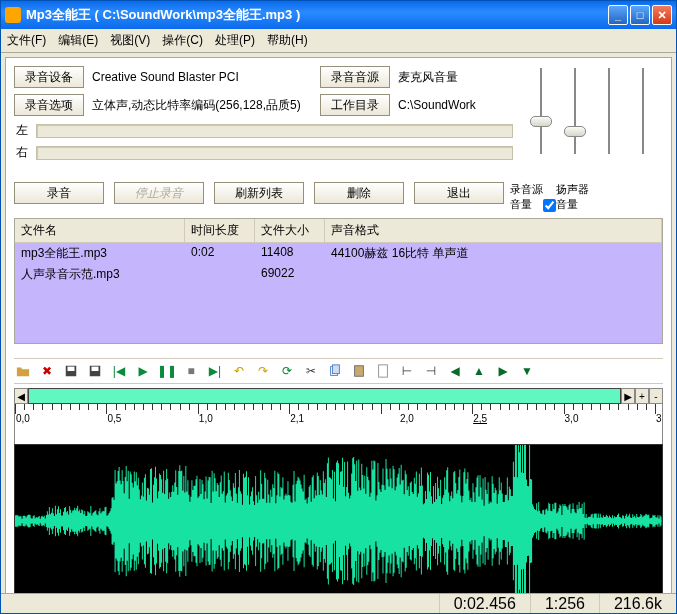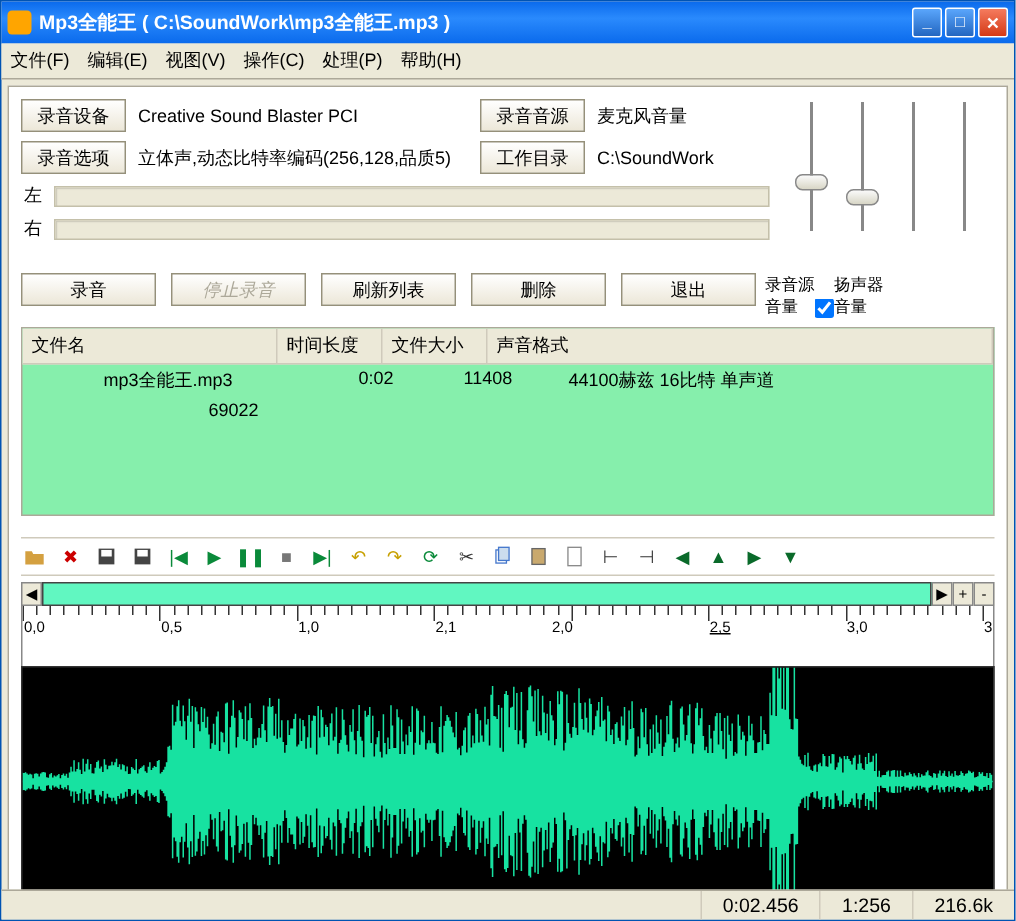--- a/index.html
+++ b/index.html
@@ -25,41 +25,41 @@
 .vu-row { display: flex; align-items: center; gap: 6px; margin: 5px 0; }
 .vu-label { width: 16px; text-align: center; }
 .vu-bar { flex: 1; height: 14px; background: #ece9d8; border: 1px solid #c4c0aa; box-shadow: inset 1px 1px 1px rgba(0,0,0,0.15); }
 .sliders { display: flex; gap: 6px; padding: 2px 6px; }
 .vslider { width: 28px; height: 86px; position: relative; display: flex; justify-content: center; }
 .vslider .track { width: 2px; height: 100%; background: #888; position: absolute; }
 .vslider .thumb { width: 22px; height: 11px; background: linear-gradient(#fafafa,#d8d6c6); border: 1px solid #888; border-radius: 5px; position: absolute; }
 .maincols { display: flex; gap: 6px; align-items: flex-start; margin-top: 16px; }
 .btnrow { display: flex; gap: 10px; }
 .volctrl { display: flex; align-items: flex-end; gap: 0; font-size: 11px; }
-.list { border: 1px solid #aca899; background: #86efac; height: 126px; margin-top: 6px; }
+.list { border: 1px solid #aca899; background: #c4b5fd; height: 126px; margin-top: 6px; }
 .list-header { display: flex; background: #ece9d8; border-bottom: 1px solid #cfcabb; }
 .list-header div { padding: 3px 6px; border-right: 1px solid #cfcabb; font-size: 12px; }
-.list-row { display: flex; margin-left: 48px; }
+.list-row { display: flex; }
 .list-row div { padding: 2px 6px; font-size: 12px; }
 .col-name { width: 170px; } .col-time { width: 70px; } .col-size { width: 70px; } .col-fmt { flex: 1; }
 .toolbar { display: flex; gap: 6px; align-items: center; margin-top: 14px; padding: 3px 0; border-top: 1px solid #cfcabb; border-bottom: 1px solid #cfcabb; }
 .tool { width: 18px; height: 18px; display: flex; align-items: center; justify-content: center; font-size: 12px; color: #333; cursor: default; }
 .tool svg { width: 14px; height: 14px; }
 .wave-area { margin-top: 4px; }
 .timeline-top { display: flex; align-items: center; }
 .timeline-top .tbtn { width: 14px; height: 16px; border: 1px solid #888; background: #ece9d8; display:flex; align-items:center; justify-content:center; font-size:10px; }
 .timeline-top .track { flex: 1; height: 16px; background: #61f7c1; border: 1px solid #444; position: relative; }
 .ruler { height: 40px; background: #fff; border-left:1px solid #888; border-right:1px solid #888; position: relative; font-size: 10px; overflow: hidden; }
 .ruler .tick { position: absolute; top: 0; border-left: 1px solid #333; height: 6px; }
 .ruler .tick.major { height: 10px; }
 .ruler .label { position: absolute; top: 9px; font-size: 10px; }
 .waveform { height: 155px; background: #000; border: 1px solid #333; position: relative; overflow:hidden; }
 .waveform svg { width: 100%; height: 100%; }
 .statusbar { position: absolute; bottom: 0; left: 0; right: 0; height: 20px; border-top: 1px solid #aca899; background: #ece9d8; display: flex; justify-content: flex-end; align-items: center; }
-.statusbar div { border-left: 1px solid #cfcabb; padding: 0 14px; height: 100%; display: flex; align-items: center; font-size: 13px; }
+.statusbar div { border-left: 1px solid #cfcabb; padding: 0 14px; height: 100%; display: flex; align-items: center; font-size: 16px; }
 input[type=checkbox]{vertical-align:middle;}
 </style>
 </head>
 <body>
 
 <div class="window">
   <div class="titlebar">
     <div class="icon"></div>
     <div class="title">Mp3全能王 ( C:\SoundWork\mp3全能王.mp3 )</div>
     <div class="winbtns">
@@ -142,20 +142,21 @@
         <div class="col-size">文件大小</div>
         <div class="col-fmt">声音格式</div>
       </div>
       <div class="list-row">
         <div class="col-name">mp3全能王.mp3</div>
         <div class="col-time">0:02</div>
         <div class="col-size">11408</div>
         <div class="col-fmt">44100赫兹 16比特 单声道</div>
       </div>
       <div class="list-row">
+        <div class="col-name">人声录音示范.mp3</div>
         <div class="col-time"></div>
         <div class="col-size">69022</div>
         <div class="col-fmt"></div>
       </div>
     </div>
 
     <div class="toolbar">
       <div class="tool">
           <svg viewBox="0 0 16 16">
             <path fill="#d4a040" d="M1 4h5l1 2h8v8H1z"></path>
@@ -284,21 +285,21 @@
           <div class="tick" style="left: 594.286px;"></div>
           <div class="tick" style="left: 603.429px;"></div>
           <div class="tick" style="left: 612.571px;"></div>
           <div class="tick" style="left: 621.714px;"></div>
           <div class="tick" style="left: 630.857px;"></div>
           <div class="tick major" style="left: 640px;"></div>
           <div class="label" style="left: 1px;">0,0</div>
           <div class="label" style="left: 92.4286px;">0,5</div>
           <div class="label" style="left: 183.857px;">1,0</div>
           <div class="label" style="left: 275.286px;">2,1</div>
-          <div class="label" style="left: 353px;">2,0</div>
+          <div class="label" style="left: 385px;">2,0</div>
           <div class="label" style="left: 458.143px; text-decoration: underline;">2,5</div>
           <div class="label" style="left: 549.571px;">3,0</div>
           <div class="label" style="left: 641px;">3,5</div>
         </div>
       <div class="waveform">
         <svg viewBox="0 0 640 155" preserveAspectRatio="none">
           <line x1="0" y1="77" x2="640" y2="77" stroke="#00b07a" stroke-width="1"></line>
           <g id="wavepath" stroke="#17e2a1" stroke-width="1" fill="none">
               <path d="M0 71.01352237654321 L0 82.98647762345679 M1 71.32067901234568 L1 82.67932098765432 M2 70.68454861111111 L2 83.31545138888889 M3 71.53568672839506 L3 82.46431327160494 M4 72.47131558641975 L4 81.52868441358025 M5 71.75532407407408 L5 82.24467592592592 M6 72.31826774691358 L6 81.68173225308642 M7 74.75736882716049 L7 79.24263117283951 M8 71.83651620370371 L8 82.16348379629629 M9 71.48626543209876 L9 82.51373456790124 M10 71.8038387345679 L10 82.1961612654321 M11 73.553125 L11 80.446875 M12 71.66467978395062 L12 82.33532021604938 M13 70.73572530864197 L13 83.26427469135803 M14 70.53015046296296 L14 83.46984953703704 M15 70.97851080246913 L15 83.02148919753087 M16 74.17802854938272 L16 79.82197145061728 M17 74.39259259259259 L17 79.60740740740741 M18 72.05275848765432 L18 81.94724151234568 M19 71.25574845679012 L19 82.74425154320988 M20 74.26545138888889 L20 79.73454861111111 M21 73.01242283950617 L21 80.98757716049383 M22 73.5938850308642 L22 80.4061149691358 M23 72.77372685185185 L23 81.22627314814815 M24 71.98250385802469 L24 82.01749614197531 M25 74.81743827160494 L25 79.18256172839506 M26 72.54241898148148 L26 81.45758101851852 M27 71.58800154320987 L27 82.41199845679013 M28 73.05140817901234 L28 80.94859182098766 M29 71.69652777777777 L29 82.30347222222223 M30 74.45391589506173 L30 79.54608410493827 M31 70.92079475308643 L31 83.07920524691357 M32 67.06652777777778 L32 86.93347222222222 M33 70.2925925925926 L33 83.7074074074074 M34 62.721435185185186 L34 91.27856481481481 M35 70.18638888888889 L35 83.81361111111111 M36 68.52078703703704 L36 85.47921296296296 M37 63.95796296296297 L37 90.04203703703703 M38 69.13125 L38 84.86875 M39 71.87398148148148 L39 82.12601851851852 M40 61.619490740740744 L40 92.38050925925926 M41 70.20111111111112 L41 83.79888888888888 M42 65.05217592592592 L42 88.94782407407408 M43 62.006018518518516 L43 91.99398148148148 M44 68.89597222222221 L44 85.10402777777779 M45 65.15537037037038 L45 88.84462962962962 M46 71.4175462962963 L46 82.5824537037037 M47 71.51583333333333 L47 82.48416666666667 M48 67.68356481481482 L48 86.31643518518518 M49 63.754074074074076 L49 90.24592592592592 M50 62.76069444444444 L50 91.23930555555556 M51 68.13675925925926 L51 85.86324074074074 M52 66.91560185185185 L52 87.08439814814815 M53 70.53055555555555 L53 83.46944444444445 M54 62.0149537037037 L54 91.9850462962963 M55 65.60212962962963 L55 88.39787037037037 M56 68.72541666666666 L56 85.27458333333334 M57 66.41814814814815 L57 87.58185185185185 M58 66.1136574074074 L58 87.8863425925926 M59 63.64527777777778 L59 90.35472222222222 M60 66.0463425925926 L60 87.9536574074074 M61 63.950185185185184 L61 90.04981481481482 M62 61.59013888888889 L62 92.40986111111111 M63 67.19953703703703 L63 86.80046296296297 M64 65.41171296296297 L64 88.58828703703703 M65 68.86 L65 85.14 M66 65.37773148148148 L66 88.62226851851852 M67 65.99824074074074 L67 88.00175925925926 M68 70.1548611111111 L68 83.8451388888889 M69 66.88092592592592 L69 87.11907407407408 M70 72.00976851851851 L70 81.99023148148149 M71 71.77472222222222 L71 82.22527777777778 M72 67.20912037037037 L72 86.79087962962963 M73 68.1462962962963 L73 85.8537037037037 M74 69.21958333333333 L74 84.78041666666667 M75 61.86231481481481 L75 92.13768518518519 M76 71.50782407407408 L76 82.49217592592592 M77 68.78944444444444 L77 85.21055555555556 M78 67.94050925925926 L78 86.05949074074074 M79 66.79435185185184 L79 87.20564814814816 M80 65.98430555555555 L80 88.01569444444445 M81 70.14370370370371 L81 83.85629629629629 M82 71.10587962962963 L82 82.89412037037037 M83 67.10416666666666 L83 86.89583333333334 M84 63.97189814814815 L84 90.02810185185186 M85 69.1424074074074 L85 84.8575925925926 M86 67.64902777777777 L86 86.35097222222223 M87 66.52509259259259 L87 87.47490740740741 M88 67.20393518518519 L88 86.79606481481481 M89 63.11888888888889 L89 90.88111111111111 M90 62.50328703703704 L90 91.49671296296296 M91 71.59046296296296 L91 82.40953703703704 M92 70.61375 L92 83.38625 M93 69.00648148148149 L93 84.99351851851851 M94 67.00199074074074 L94 86.99800925925926 M95 64.03361111111111 L95 89.96638888888889 M96 53.50503472222222 L96 100.49496527777778 M97 52.769444444444446 L97 101.23055555555555 M98 55.54427083333333 L98 98.45572916666667 M99 25.204513888888883 L99 128.79548611111113 M100 39.12517361111111 L100 114.87482638888889 M101 36.68125 L101 117.31875 M102 26.247743055555553 L102 127.75225694444444 M103 22.19965277777777 L103 131.80034722222223 M104 35.91197916666667 L104 118.08802083333333 M105 39.759722222222216 L105 114.24027777777778 M106 25.61788194444445 L106 128.38211805555557 M107 36.36145833333333 L107 117.63854166666667 M108 48.865451388888886 L108 105.13454861111111 M109 32.50486111111111 L109 121.49513888888889 M110 21.1546875 L110 132.8453125 M111 36.689930555555556 L111 117.31006944444445 M112 25.98559027777778 L112 128.0144097222222 M113 54.416666666666664 L113 99.58333333333334 M114 26.85815972222221 L114 127.14184027777779 M115 29.685069444444437 L115 124.31493055555556 M116 38.272395833333334 L116 115.72760416666667 M117 42.99513888888889 L117 111.00486111111111 M118 26.728298611111114 L118 127.27170138888889 M119 36.846875 L119 117.153125 M120 27.725868055555544 L120 126.27413194444446 M121 40.74027777777778 L121 113.25972222222222 M122 33.26510416666666 L122 120.73489583333334 M123 45.17534722222222 L123 108.82465277777777 M124 54.84600694444444 L124 99.15399305555556 M125 51.15208333333334 L125 102.84791666666666 M126 37.968576388888884 L126 116.03142361111111 M127 52.1704861111111 L127 101.8295138888889 M128 33.1328125 L128 120.8671875 M129 29.730555555555554 L129 124.26944444444445 M130 56.33871527777778 L130 97.66128472222222 M131 43.33229166666666 L131 110.66770833333334 M132 44.08628472222222 L132 109.91371527777778 M133 50.47569444444444 L133 103.52430555555556 M134 24.375520833333326 L134 129.62447916666667 M135 23.66076388888888 L135 130.33923611111112 M136 58.206423611111106 L136 95.7935763888889 M137 40.387499999999996 L137 113.61250000000001 M138 32.57899305555555 L138 121.42100694444446 M139 22.155902777777776 L139 131.84409722222222 M140 33.993229166666666 L140 120.00677083333333 M141 53.96597222222222 L141 100.03402777777778 M142 46.949131944444446 L142 107.05086805555555 M143 28.81770833333333 L143 125.18229166666667 M144 30.446701388888883 L144 123.55329861111112 M145 34.71111111111111 L145 119.28888888888889 M146 48.4859375 L146 105.5140625 M147 26.146180555555553 L147 127.85381944444444 M148 49.56684027777778 L148 104.43315972222223 M149 35.62291666666667 L149 118.37708333333333 M150 24.189409722222216 L150 129.81059027777778 M151 34.14131944444444 L151 119.85868055555557 M152 54.35364583333333 L152 99.64635416666667 M153 48.201388888888886 L153 105.79861111111111 M154 52.55954861111111 L154 101.44045138888889 M155 47.303124999999994 L155 106.696875 M156 40.807118055555556 L156 113.19288194444445 M157 47.446527777777774 L157 106.55347222222223 M158 38.096354166666664 L158 115.90364583333334 M159 25.63159722222222 L159 128.3684027777778 M160 42.427256944444444 L160 111.57274305555555 M161 50.358333333333334 L161 103.64166666666667 M162 26.29982638888888 L162 127.70017361111113 M163 20.626736111111114 L163 133.37326388888889 M164 26.714062499999997 L164 127.2859375 M165 25.93680555555555 L165 128.06319444444443 M166 46.16996527777778 L166 107.83003472222222 M167 31.28854166666666 L167 122.71145833333334 M168 48.167534722222214 L168 105.83246527777779 M169 21.18194444444444 L169 132.81805555555556 M170 47.20677083333333 L170 106.79322916666666 M171 35.61701388888889 L171 118.38298611111111 M172 50.28767361111111 L172 103.7123263888889 M173 57.59375 L173 96.40625 M174 52.410243055555554 L174 101.58975694444445 M175 35.61215277777777 L175 118.38784722222223 M176 45.57447916666666 L176 108.42552083333334 M177 41.17222222222222 L177 112.82777777777778 M178 41.28038194444444 L178 112.71961805555556 M179 34.77395833333333 L179 119.22604166666667 M180 31.247067901234573 L180 122.75293209876543 M181 53.370987654320984 L181 100.62901234567902 M182 51.948611111111106 L182 102.0513888888889 M183 34.42438271604938 L183 119.57561728395062 M184 49.57608024691358 L184 104.42391975308642 M185 35.51481481481482 L185 118.48518518518517 M186 39.68503086419753 L186 114.31496913580247 M187 54.864506172839505 L187 99.1354938271605 M188 47.16435185185185 L188 106.83564814814815 M189 32.02901234567901 L189 121.970987654321 M190 54.23626543209876 L190 99.76373456790124 M191 35.89722222222222 L191 118.10277777777779 M192 32.45632716049383 L192 121.54367283950617 M193 32.691358024691354 L193 121.30864197530865 M194 58.713425925925925 L194 95.28657407407408 M195 25.966975308641963 L195 128.03302469135804 M196 47.22978395061728 L196 106.77021604938273 M197 28.61296296296296 L197 125.38703703703703 M198 33.560956790123456 L198 120.43904320987654 M199 46.85154320987654 L199 107.14845679012346 M200 38.59583333333333 L200 115.40416666666667 M201 40.23827160493827 L201 113.76172839506174 M202 52.55663580246914 L202 101.44336419753085 M203 37.66203703703704 L203 116.33796296296296 M204 30.998919753086412 L204 123.00108024691359 M205 49.34506172839506 L205 104.65493827160495 M206 46.81157407407407 L206 107.18842592592593 M207 26.842901234567904 L207 127.1570987654321 M208 58.21682098765432 L208 95.78317901234567 M209 51.044444444444444 L209 102.95555555555555 M210 48.77021604938272 L210 105.22978395061727 M211 28.17191358024691 L211 125.82808641975309 M212 35.36064814814815 L212 118.63935185185184 M213 45.78086419753086 L213 108.21913580246914 M214 52.210339506172836 L214 101.78966049382717 M215 56.760185185185186 L215 97.23981481481482 M216 38.874845679012346 L216 115.12515432098766 M217 43.3320987654321 L217 110.66790123456789 M218 28.24305555555555 L218 125.75694444444446 M219 49.05216049382716 L219 104.94783950617284 M220 58.537191358024685 L220 95.46280864197531 M221 42.80925925925926 L221 111.19074074074075 M222 25.31280864197531 L222 128.68719135802468 M223 46.82561728395062 L223 107.17438271604938 M224 49.4587962962963 L224 104.5412037037037 M225 60.65679012345679 L225 93.34320987654321 M226 29.19737654320987 L226 124.80262345679013 M227 33.19166666666666 L227 120.80833333333334 M228 32.0841049382716 L228 121.9158950617284 M229 26.652469135802463 L229 127.34753086419754 M230 51.00787037037037 L230 102.99212962962963 M231 32.59475308641975 L231 121.40524691358024 M232 60.1908950617284 L232 93.8091049382716 M233 51.907407407407405 L233 102.0925925925926 M234 47.188734567901236 L234 106.81126543209876 M235 42.812654320987654 L235 111.18734567901234 M236 56.89027777777778 L236 97.10972222222222 M237 60.86604938271605 L237 93.13395061728394 M238 31.517746913580247 L238 122.48225308641975 M239 50.956481481481475 L239 103.04351851851852 M240 58.62669753086419 L240 95.37330246913581 M241 47.306172839506175 L241 106.69382716049383 M242 55.10601851851852 L242 98.89398148148149 M243 25.470679012345677 L243 128.52932098765433 M244 39.177932098765424 L244 114.82206790123458 M245 54.33888888888889 L245 99.66111111111111 M246 54.39799382716049 L246 99.60200617283951 M247 28.133024691358024 L247 125.86697530864197 M248 33.655092592592595 L248 120.3449074074074 M249 58.40864197530864 L249 95.59135802469136 M250 35.17145061728395 L250 118.82854938271605 M251 50.05462962962963 L251 103.94537037037037 M252 58.50262345679012 L252 95.49737654320988 M253 45.29320987654321 L253 108.70679012345678 M254 52.5375 L254 101.4625 M255 39.67993827160494 L255 114.32006172839506 M256 43.4983024691358 L256 110.50169753086419 M257 26.1037037037037 L257 127.8962962962963 M258 58.94058641975309 L258 95.05941358024691 M259 50.78672839506173 L259 103.21327160493827 M260 27.753240740740736 L260 126.24675925925926 M261 29.28456790123456 L261 124.71543209876543 M262 52.158487654320986 L262 101.841512345679 M263 42.48611111111111 L263 111.51388888888889 M264 43.71188271604939 L264 110.28811728395061 M265 32.61358024691358 L265 121.38641975308641 M266 55.302314814814814 L266 98.69768518518518 M267 51.22253086419752 L267 102.77746913580248 M268 49.152006172839506 L268 104.8479938271605 M269 51.201851851851856 L269 102.79814814814814 M270 36.816512345679016 L270 117.18348765432098 M271 50.77376543209876 L271 103.22623456790123 M272 51.18472222222222 L272 102.81527777777778 M273 57.49382716049382 L273 96.50617283950618 M274 58.478858024691355 L274 95.52114197530864 M275 40.25092592592593 L275 113.74907407407407 M276 26.25447530864197 L276 127.74552469135803 M277 57.26728395061728 L277 96.73271604938272 M278 39.40046296296296 L278 114.59953703703704 M279 36.09845679012346 L279 117.90154320987654 M280 32.13904320987655 L280 121.86095679012345 M281 33.63333333333333 L281 120.36666666666667 M282 36.02577160493827 L282 117.97422839506173 M283 40.09413580246913 L283 113.90586419753086 M284 43.94953703703703 L284 110.05046296296297 M285 47.03641975308642 L285 106.96358024691358 M286 30.13256172839506 L286 123.86743827160494 M287 55.34907407407407 L287 98.65092592592593 M288 54.1304012345679 L288 99.8695987654321 M289 59.25432098765432 L289 94.74567901234568 M290 52.831944444444446 L290 101.16805555555555 M291 42.30771604938272 L291 111.69228395061728 M292 40.45941358024691 L292 113.54058641975308 M293 57.39814814814815 L293 96.60185185185185 M294 32.56836419753086 L294 121.43163580246915 M295 30.747839506172838 L295 123.25216049382716 M296 54.04768518518519 L296 99.95231481481481 M297 45.91234567901235 L297 108.08765432098765 M298 51.119598765432094 L298 102.8804012345679 M299 27.78055555555555 L299 126.21944444444445 M300 31.339660493827168 L300 122.66033950617283 M301 50.57469135802469 L301 103.4253086419753 M302 35.59675925925926 L302 118.40324074074074 M303 45.85030864197531 L303 108.14969135802468 M304 50.113117283950615 L304 103.88688271604939 M305 26.496296296296293 L305 127.5037037037037 M306 38.44429012345679 L306 115.5557098765432 M307 34.73487654320988 L307 119.26512345679012 M308 52.59895833333333 L308 101.40104166666667 M309 18.4020061728395 L309 135.5979938271605 M310 12.549961419753089 L310 141.4500385802469 M311 32.68171296296296 L311 121.31828703703704 M312 33.10281635802469 L312 120.89718364197532 M313 34.785493827160494 L313 119.2145061728395 M314 25.36863425925926 L314 128.63136574074073 M315 54.157793209876544 L315 99.84220679012346 M316 27.12519290123457 L316 126.87480709876543 M317 56.90972222222222 L317 97.09027777777777 M318 17.816936728395056 L318 136.18306327160494 M319 15.819058641975303 L319 138.1809413580247 M320 18.554976851851855 L320 135.44502314814815 M321 40.33024691358025 L321 113.66975308641975 M322 27.117091049382715 L322 126.88290895061729 M323 26.554398148148152 L323 127.44560185185185 M324 12.947723765432087 L324 141.0522762345679 M325 42.26929012345679 L325 111.73070987654322 M326 17.1579861111111 L326 136.8420138888889 M327 51.91936728395062 L327 102.08063271604938 M328 42.52565586419753 L328 111.47434413580247 M329 16.615740740740733 L329 137.38425925925927 M330 48.4951774691358 L330 105.5048225308642 M331 54.13618827160494 L331 99.86381172839506 M332 51.17766203703704 L332 102.82233796296296 M333 28.92515432098765 L333 125.07484567901236 M334 13.35088734567902 L334 140.649112654321 M335 12.093749999999986 L335 141.90625 M336 19.45929783950617 L336 134.54070216049382 M337 36.41975308641975 L337 117.58024691358025 M338 15.614004629629626 L338 138.38599537037038 M339 46.347608024691354 L339 107.65239197530865 M340 14.592785493827165 L340 139.40721450617283 M341 42.98842592592592 L341 111.01157407407408 M342 45.8400848765432 L342 108.1599151234568 M343 19.119984567901227 L343 134.8800154320988 M344 30.467013888888886 L344 123.53298611111111 M345 44.18672839506172 L345 109.81327160493828 M346 31.251350308641975 L346 122.74864969135803 M347 49.29976851851852 L347 104.70023148148148 M348 22.637538580246904 L348 131.3624614197531 M349 32.23688271604938 L349 121.76311728395062 M350 35.73668981481481 L350 118.26331018518519 M351 52.44251543209876 L351 101.55748456790124 M352 48.326581790123456 L352 105.67341820987654 M353 16.02777777777777 L353 137.97222222222223 M354 24.851658950617285 L354 129.1483410493827 M355 15.770447530864203 L355 138.2295524691358 M356 16.423032407407412 L356 137.57696759259258 M357 56.11496913580247 L357 97.88503086419753 M358 50.81847993827161 L358 103.18152006172839 M359 18.172453703703702 L359 135.8275462962963 M360 37.48244598765432 L360 116.51755401234567 M361 44.72067901234568 L361 109.27932098765433 M362 47.52604166666667 L362 106.47395833333333 M363 40.204089506172835 L363 113.79591049382717 M364 23.727044753086425 L364 130.27295524691357 M365 40.7337962962963 L365 113.2662037037037 M366 45.529899691358025 L366 108.47010030864197 M367 14.087577160493822 L367 139.91242283950618 M368 24.045717592592595 L368 129.9542824074074 M369 34.70987654320987 L369 119.29012345679013 M370 42.0522762345679 L370 111.9477237654321 M371 23.71180555555555 L371 130.28819444444446 M372 33.99402006172839 L372 120.00597993827161 M373 43.87114197530864 L373 110.12885802469137 M374 20.982060185185176 L374 133.01793981481484 M375 24.632330246913583 L375 129.36766975308643 M376 45.79417438271605 L376 108.20582561728395 M377 42.10648148148148 L377 111.89351851851852 M378 32.87480709876543 L378 121.12519290123457 M379 29.07137345679012 L379 124.92862654320987 M380 23.33506944444443 L380 130.66493055555557 M381 39.97145061728395 L381 114.02854938271605 M382 19.952739197530867 L382 134.04726080246914 M383 35.917824074074076 L383 118.08217592592592 M384 35.14469907407407 L384 118.85530092592593 M385 49.858148148148146 L385 104.14185185185185 M386 25.847986111111105 L386 128.1520138888889 M387 29.730879629629626 L387 124.26912037037037 M388 45.52349537037037 L388 108.47650462962963 M389 41.842499999999994 L389 112.1575 M390 51.70456018518519 L390 102.29543981481481 M391 38.12634259259259 L391 115.8736574074074 M392 36.92451388888888 L392 117.07548611111112 M393 47.51574074074074 L393 106.48425925925926 M394 49.71668981481481 L394 104.28331018518519 M395 33.14402777777777 L395 120.85597222222222 M396 39.214421296296294 L396 114.7855787037037 M397 26.74453703703704 L397 127.25546296296295 M398 52.55104166666666 L398 101.44895833333334 M399 48.85060185185185 L399 105.14939814814815 M400 29.059884259259256 L400 124.94011574074074 M401 41.595555555555556 L401 112.40444444444444 M402 22.874282407407414 L402 131.1257175925926 M403 40.91273148148148 L403 113.08726851851853 M404 60.12756944444445 L404 93.87243055555555 M405 58.93546296296296 L405 95.06453703703704 M406 46.553078703703704 L406 107.4469212962963 M407 54.59708333333333 L407 99.40291666666667 M408 27.884143518518513 L408 126.11585648148149 M409 30.230925925925924 L409 123.76907407407407 M410 47.054097222222225 L410 106.94590277777777 M411 27.37032407407407 L411 126.62967592592594 M412 51.796273148148146 L412 102.20372685185185 M413 59.548611111111114 L413 94.45138888888889 M414 41.64400462962963 L414 112.35599537037038 M415 57.699120370370366 L415 96.30087962962963 M416 38.530625 L416 115.469375 M417 54.95518518518519 L417 99.04481481481481 M418 32.18946759259259 L418 121.81053240740741 M419 43.85013888888889 L419 110.14986111111111 M420 51.55386574074075 L420 102.44613425925925 M421 35.11731481481481 L421 118.88268518518518 M422 59.757152777777776 L422 94.24284722222222 M423 53.4900462962963 L423 100.5099537037037 M424 50.73266203703703 L424 103.26733796296297 M425 32.70166666666666 L425 121.29833333333335 M426 45.01372685185185 L426 108.98627314814814 M427 25.485509259259253 L427 128.51449074074074 M428 22.533680555555556 L428 131.46631944444445 M429 48.1749074074074 L429 105.8250925925926 M430 57.02585648148148 L430 96.97414351851852 M431 51.30319444444444 L431 102.69680555555556 M432 47.22358796296297 L432 106.77641203703703 M433 54.0037037037037 L433 99.9962962962963 M434 27.660208333333337 L434 126.33979166666666 M435 26.409768518518526 L435 127.59023148148148 M436 38.46905092592593 L436 115.53094907407407 M437 49.25472222222222 L437 104.74527777777777 M438 45.583449074074075 L438 108.41655092592592 M439 32.47189814814815 L439 121.52810185185186 M440 24.736736111111107 L440 129.2632638888889 M441 51.19462962962963 L441 102.80537037037037 M442 58.06224537037037 L442 95.93775462962964 M443 51.756249999999994 L443 102.24375 M444 27.493310185185187 L444 126.50668981481482 M445 23.890092592592588 L445 130.1099074074074 M446 38.96326388888889 L446 115.03673611111111 M447 34.32949074074074 L447 119.67050925925926 M448 27.605439814814815 L448 126.39456018518518 M449 46.20777777777778 L449 107.79222222222222 M450 55.9531712962963 L450 98.04682870370371 M451 53.45828703703704 L451 100.54171296296296 M452 57.73979166666666 L452 96.26020833333334 M453 38.81435185185185 L453 115.18564814814815 M454 47.89863425925926 L454 106.10136574074073 M455 57.809305555555554 L455 96.19069444444445 M456 42.76303240740741 L456 111.23696759259259 M457 32.97648148148148 L457 121.02351851851853 M458 30.666319444444447 L458 123.33368055555556 M459 52.04921296296296 L459 101.95078703703703 M460 30.741828703703703 L460 123.2581712962963 M461 42.96736111111111 L461 111.0326388888889 M462 55.26907793209877 L462 98.73092206790123 M463 34.03722993827161 L463 119.96277006172839 M464 61.61903935185185 L464 92.38096064814815 M465 32.52839506172839 L465 121.47160493827161 M466 45.44585262345679 L466 108.55414737654321 M467 49.71863425925926 L467 104.28136574074074 M468 37.86062885802469 L468 116.13937114197532 M469 59.55239197530864 L469 94.44760802469136 M470 57.14114583333333 L470 96.85885416666667 M471 58.14077932098765 L471 95.85922067901235 M472 31.73184799382716 L472 122.26815200617284 M473 39.26157407407407 L473 114.73842592592592 M474 48.74384645061728 L474 105.25615354938272 M475 43.359220679012346 L475 110.64077932098766 M476 45.954918981481484 L476 108.04508101851852 M477 59.54483024691358 L477 94.45516975308642 M478 49.809510030864196 L478 104.1904899691358 M479 32.596180555555556 L479 121.40381944444445 M480 45.91873070987654 L480 108.08126929012346 M481 37.95771604938272 L481 116.04228395061727 M482 49.0603587962963 L482 104.9396412037037 M483 57.74054783950617 L483 96.25945216049382 M484 57.678838734567904 L484 96.3211612654321 M485 50.72245370370371 L485 103.2775462962963 M486 50.38528163580247 L486 103.61471836419753 M487 32.847878086419755 L487 121.15212191358025 M488 55.95746527777777 L488 98.04253472222223 M489 42.22793209876543 L489 111.77206790123458 M490 44.83983410493827 L490 109.16016589506174 M491 51.640393518518515 L491 102.35960648148148 M492 51.64349922839506 L492 102.35650077160494 M493 17.063657407407405 L493 136.9363425925926 M494 32.31336805555555 L494 121.68663194444446 M495 -15.127893518518533 L495 169.12789351851853 M496 -18.80179398148148 L496 172.80179398148147 M497 32.74999999999999 L497 121.25 M498 -4.014178240740733 L498 158.01417824074073 M499 7.364004629629619 L499 146.63599537037038 M500 -4.157118055555571 L500 158.15711805555557 M501 27.88078703703703 L501 126.11921296296296 M502 -0.06394675925925242 L502 154.06394675925924 M503 28.467013888888886 L503 125.53298611111111 M504 -15.067997685185176 L504 169.06799768518516 M505 -1.7106481481481381 L505 155.71064814814815 M506 34.99739583333333 L506 119.00260416666667 M507 41.514467592592595 L507 112.4855324074074 M508 41.79890046296296 L508 112.20109953703704 M509 -12.690972222222229 L509 166.69097222222223 M510 34.50318287037037 L510 119.49681712962963 M511 34.83969907407407 L511 119.16030092592592 M512 60.05538194444445 L512 93.94461805555555 M513 62.25462962962963 L513 91.74537037037037 M514 64.95734953703703 L514 89.04265046296297 M515 65.95520833333333 L515 88.04479166666667 M516 59.03987268518519 L516 94.96012731481481 M517 67.00300925925926 L517 86.99699074074074 M518 57.63628472222222 L518 96.36371527777777 M519 66.73136574074074 L519 87.26863425925926 M520 69.07991898148148 L520 84.92008101851852 M521 69.97361111111111 L521 84.02638888888889 M522 66.2041087962963 L522 87.7958912037037 M523 65.5630787037037 L523 88.4369212962963 M524 70.3421875 L524 83.6578125 M525 65.33310185185185 L525 88.66689814814815 M526 64.32748842592592 L526 89.67251157407408 M527 66.61701388888889 L527 87.38298611111111 M528 58.493344907407405 L528 95.5066550925926 M529 59.74814814814815 L529 94.25185185185185 M530 66.67309027777777 L530 87.32690972222223 M531 67.05983796296296 L531 86.94016203703704 M532 59.70005787037037 L532 94.29994212962963 M533 64.88541666666667 L533 89.11458333333333 M534 58.40758101851851 L534 95.59241898148149 M535 58.55821759259259 L535 95.4417824074074 M536 69.12899305555555 L536 84.87100694444445 M537 67.41157407407407 L537 86.58842592592593 M538 64.19762731481481 L538 89.80237268518519 M539 60.278819444444444 L539 93.72118055555555 M540 61.44681712962963 L540 92.55318287037038 M541 70.99328703703704 L541 83.00671296296296 M542 59.709895833333334 L542 94.29010416666667 M543 61.88831018518518 L543 92.11168981481481 M544 59.82019675925926 L544 94.17980324074074 M545 61.79722222222222 L545 92.20277777777778 M546 63.111053240740745 L546 90.88894675925926 M547 65.55335648148149 L547 88.44664351851851 M548 60.915798611111114 L548 93.08420138888889 M549 59.4900462962963 L549 94.5099537037037 M550 69.0677662037037 L550 84.9322337962963 M551 64.940625 L551 89.059375 M552 58.90028935185185 L552 95.09971064814815 M553 64.73842592592592 L553 89.26157407407408 M554 68.2467013888889 L554 85.7532986111111 M555 69.21678240740741 L555 84.78321759259259 M556 60.44033564814815 L556 93.55966435185185 M557 65.20902777777778 L557 88.79097222222222 M558 57.81452546296296 L558 96.18547453703704 M559 64.04849537037038 L559 89.95150462962962 M560 63.70260416666667 L560 90.29739583333333 M561 59.568518518518516 L561 94.43148148148148 M562 69.93790509259259 L562 84.06209490740741 M563 58.10243055555556 L563 95.89756944444444 M564 73.74150462962963 L564 80.25849537037037 M565 69.79342592592593 L565 84.20657407407407 M566 74.11340277777778 L566 79.88659722222222 M567 72.81810185185185 L567 81.18189814814815 M568 72.62418981481481 L568 81.37581018518519 M569 72.64833333333334 L569 81.35166666666666 M570 70.40719907407407 L570 83.59280092592593 M571 69.6174537037037 L571 84.3825462962963 M572 73.59576388888888 L572 80.40423611111112 M573 69.6587962962963 L573 84.3412037037037 M574 69.32321759259258 L574 84.67678240740742 M575 69.30569444444444 L575 84.69430555555556 M576 73.72289351851852 L576 80.27710648148148 M577 69.49148148148149 L577 84.50851851851851 M578 73.728125 L578 80.271875 M579 69.54949074074074 L579 84.45050925925926 M580 73.27224537037037 L580 80.72775462962963 M581 73.81305555555555 L581 80.18694444444445 M582 71.08858796296296 L582 82.91141203703704 M583 73.01550925925926 L583 80.98449074074074 M584 72.71048611111111 L584 81.28951388888889 M585 70.69018518518519 L585 83.30981481481481 M586 71.87127314814815 L586 82.12872685185185 M587 73.57041666666666 L587 80.42958333333334 M588 71.5042824074074 L588 82.4957175925926 M589 72.98953703703704 L589 81.01046296296296 M590 74.14284722222222 L590 79.85715277777778 M591 71.28087962962962 L591 82.71912037037038 M592 74.12030092592593 L592 79.87969907407407 M593 72.17777777777778 L593 81.82222222222222 M594 73.16997685185186 L594 80.83002314814814 M595 73.01356481481481 L595 80.98643518518519 M596 70.82520833333334 L596 83.17479166666666 M597 69.52157407407407 L597 84.47842592592593 M598 72.8193287037037 L598 81.1806712962963 M599 73.23513888888888 L599 80.76486111111112 M600 74.2856712962963 L600 79.7143287037037 M601 71.28759259259259 L601 82.71240740740741 M602 71.75756944444444 L602 82.24243055555556 M603 74.41226851851852 L603 79.58773148148148 M604 71.56835648148149 L604 82.43164351851851 M605 69.5425 L605 84.4575 M606 73.05136574074074 L606 80.94863425925926 M607 71.41162037037037 L607 82.58837962962963 M608 69.73993055555556 L608 84.26006944444444 M609 73.35296296296296 L609 80.64703703703704 M610 73.96738425925926 L610 80.03261574074074 M611 70.09986111111111 L611 83.90013888888889 M612 73.06706018518518 L612 80.93293981481482 M613 71.58564814814815 L613 82.41435185185185 M614 73.77229166666666 L614 80.22770833333334 M615 69.94365740740741 L615 84.05634259259259 M616 72.81641203703704 L616 81.18358796296296 M617 73.10722222222222 L617 80.89277777777778 M618 72.53275462962964 L618 81.46724537037036 M619 70.00967592592592 L619 83.99032407407408 M620 71.25465277777778 L620 82.74534722222222 M621 73.18435185185186 L621 80.81564814814814 M622 71.71543981481481 L622 82.28456018518519 M623 71.36458333333333 L623 82.63541666666667 M624 69.64844907407408 L624 84.35155092592592 M625 70.28370370370371 L625 83.71629629629629 M626 71.18701388888888 L626 82.81298611111112 M627 70.4750462962963 L627 83.5249537037037 M628 74.2644675925926 L628 79.7355324074074 M629 73.87194444444444 L629 80.12805555555556 M630 73.41414351851851 L630 80.58585648148149 M631 70.60773148148148 L631 83.39226851851852 M632 71.769375 L632 82.230625 M633 70.81574074074074 L633 83.18425925925926 M634 73.26349537037036 L634 80.73650462962964 M635 73.42930555555556 L635 80.57069444444444 M636 71.22983796296296 L636 82.77016203703704 M637 74.58175925925926 L637 79.41824074074074 M638 71.2017361111111 L638 82.7982638888889 M639 72.40643518518519 L639 81.59356481481481 "></path>
             </g>

